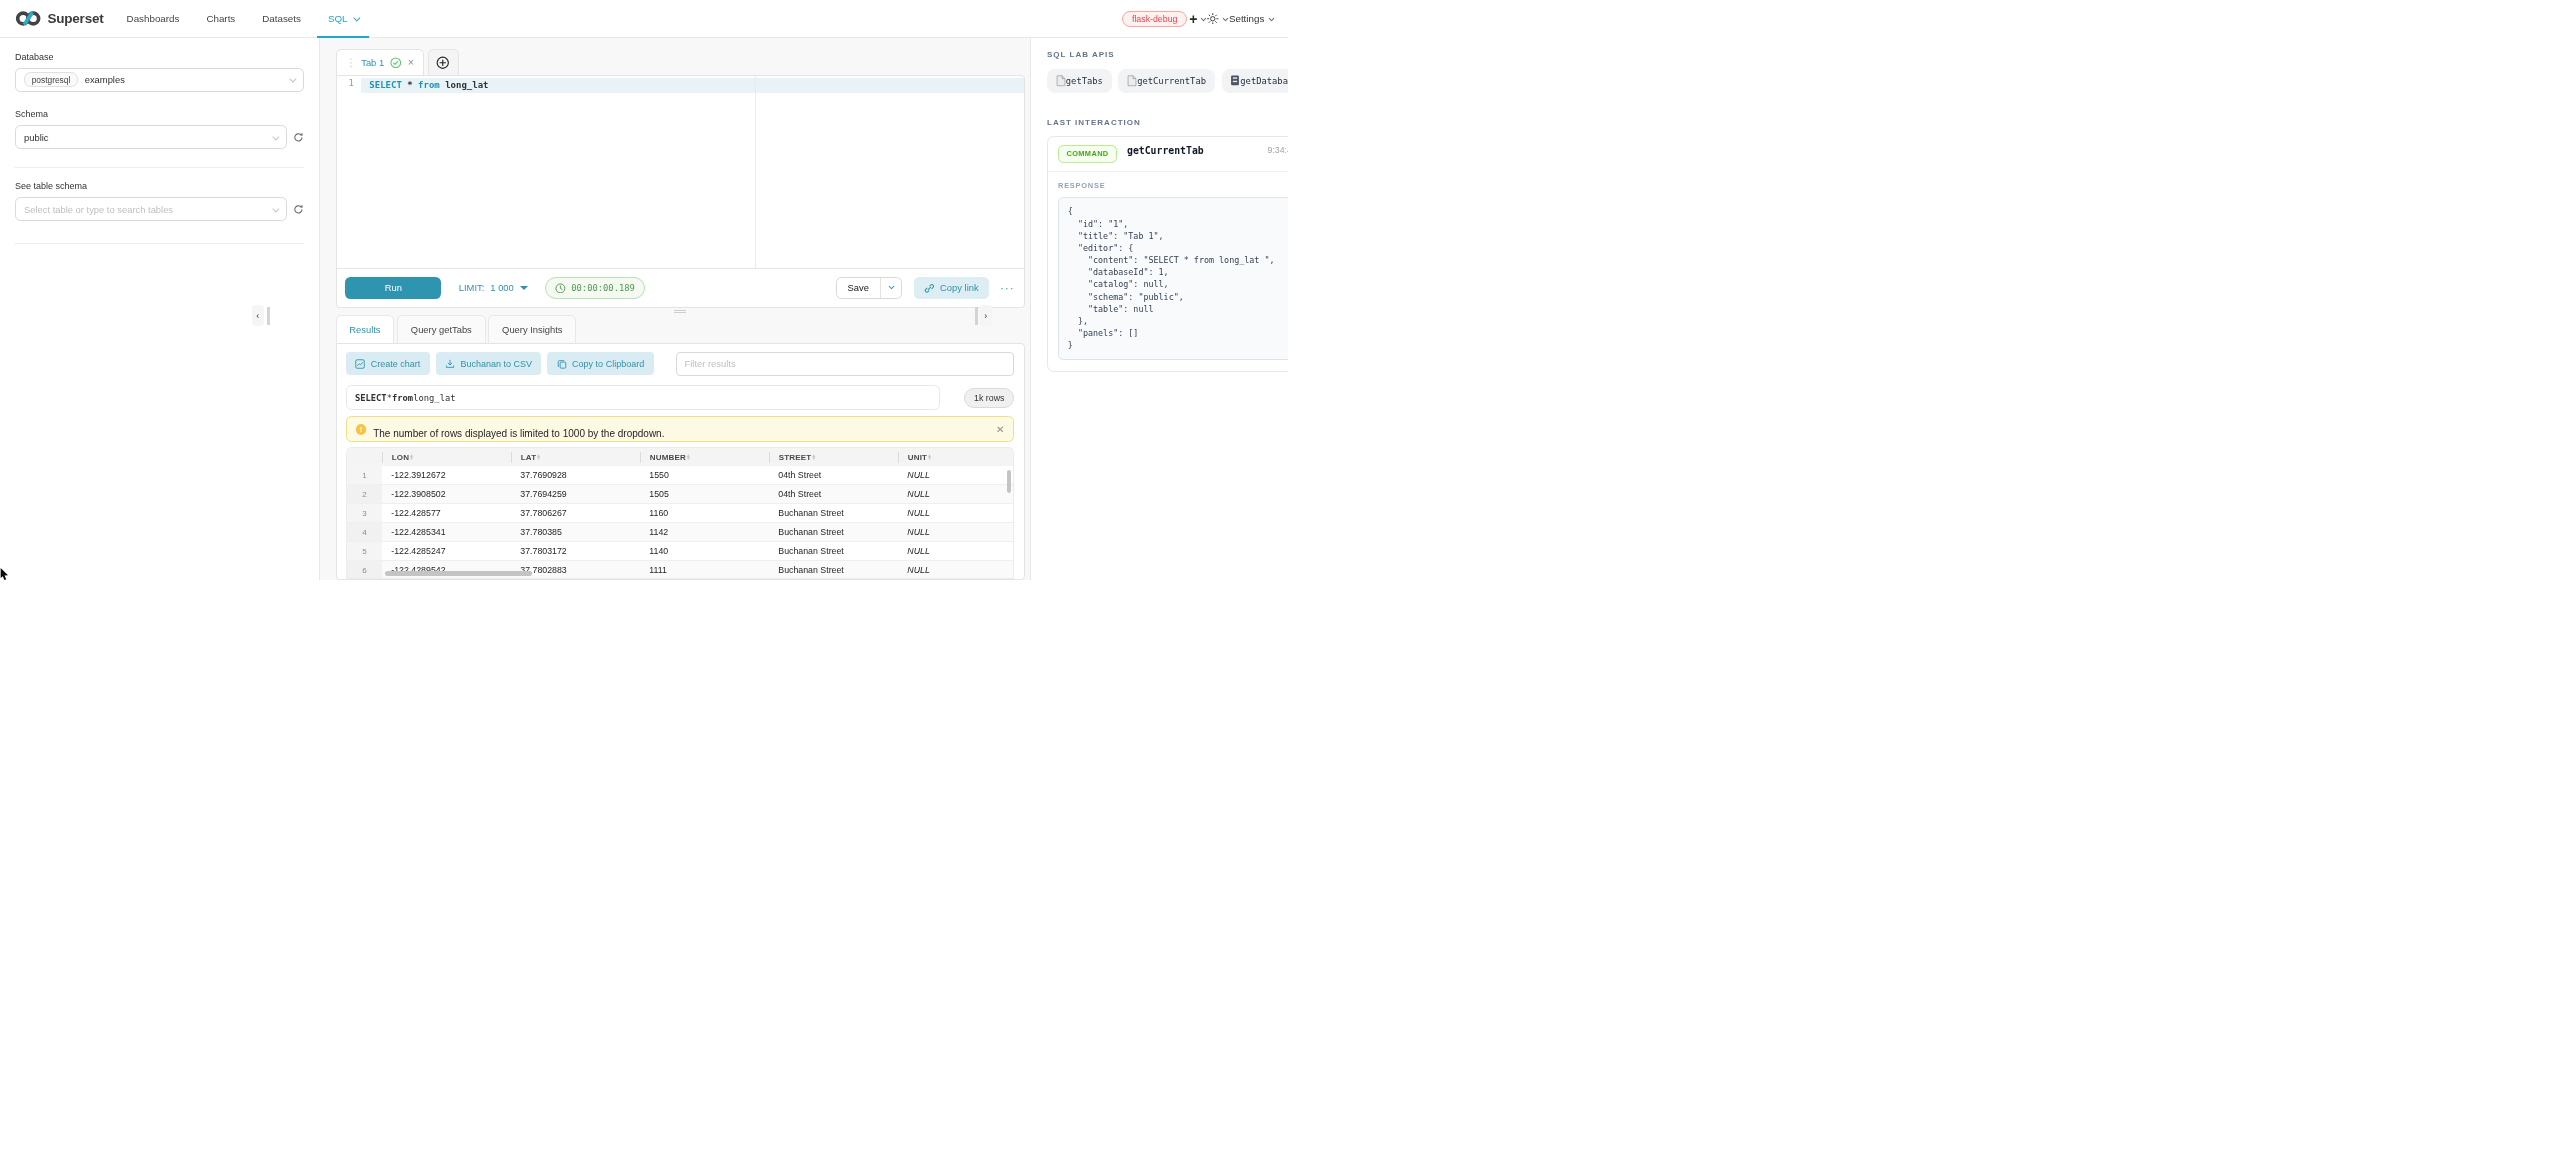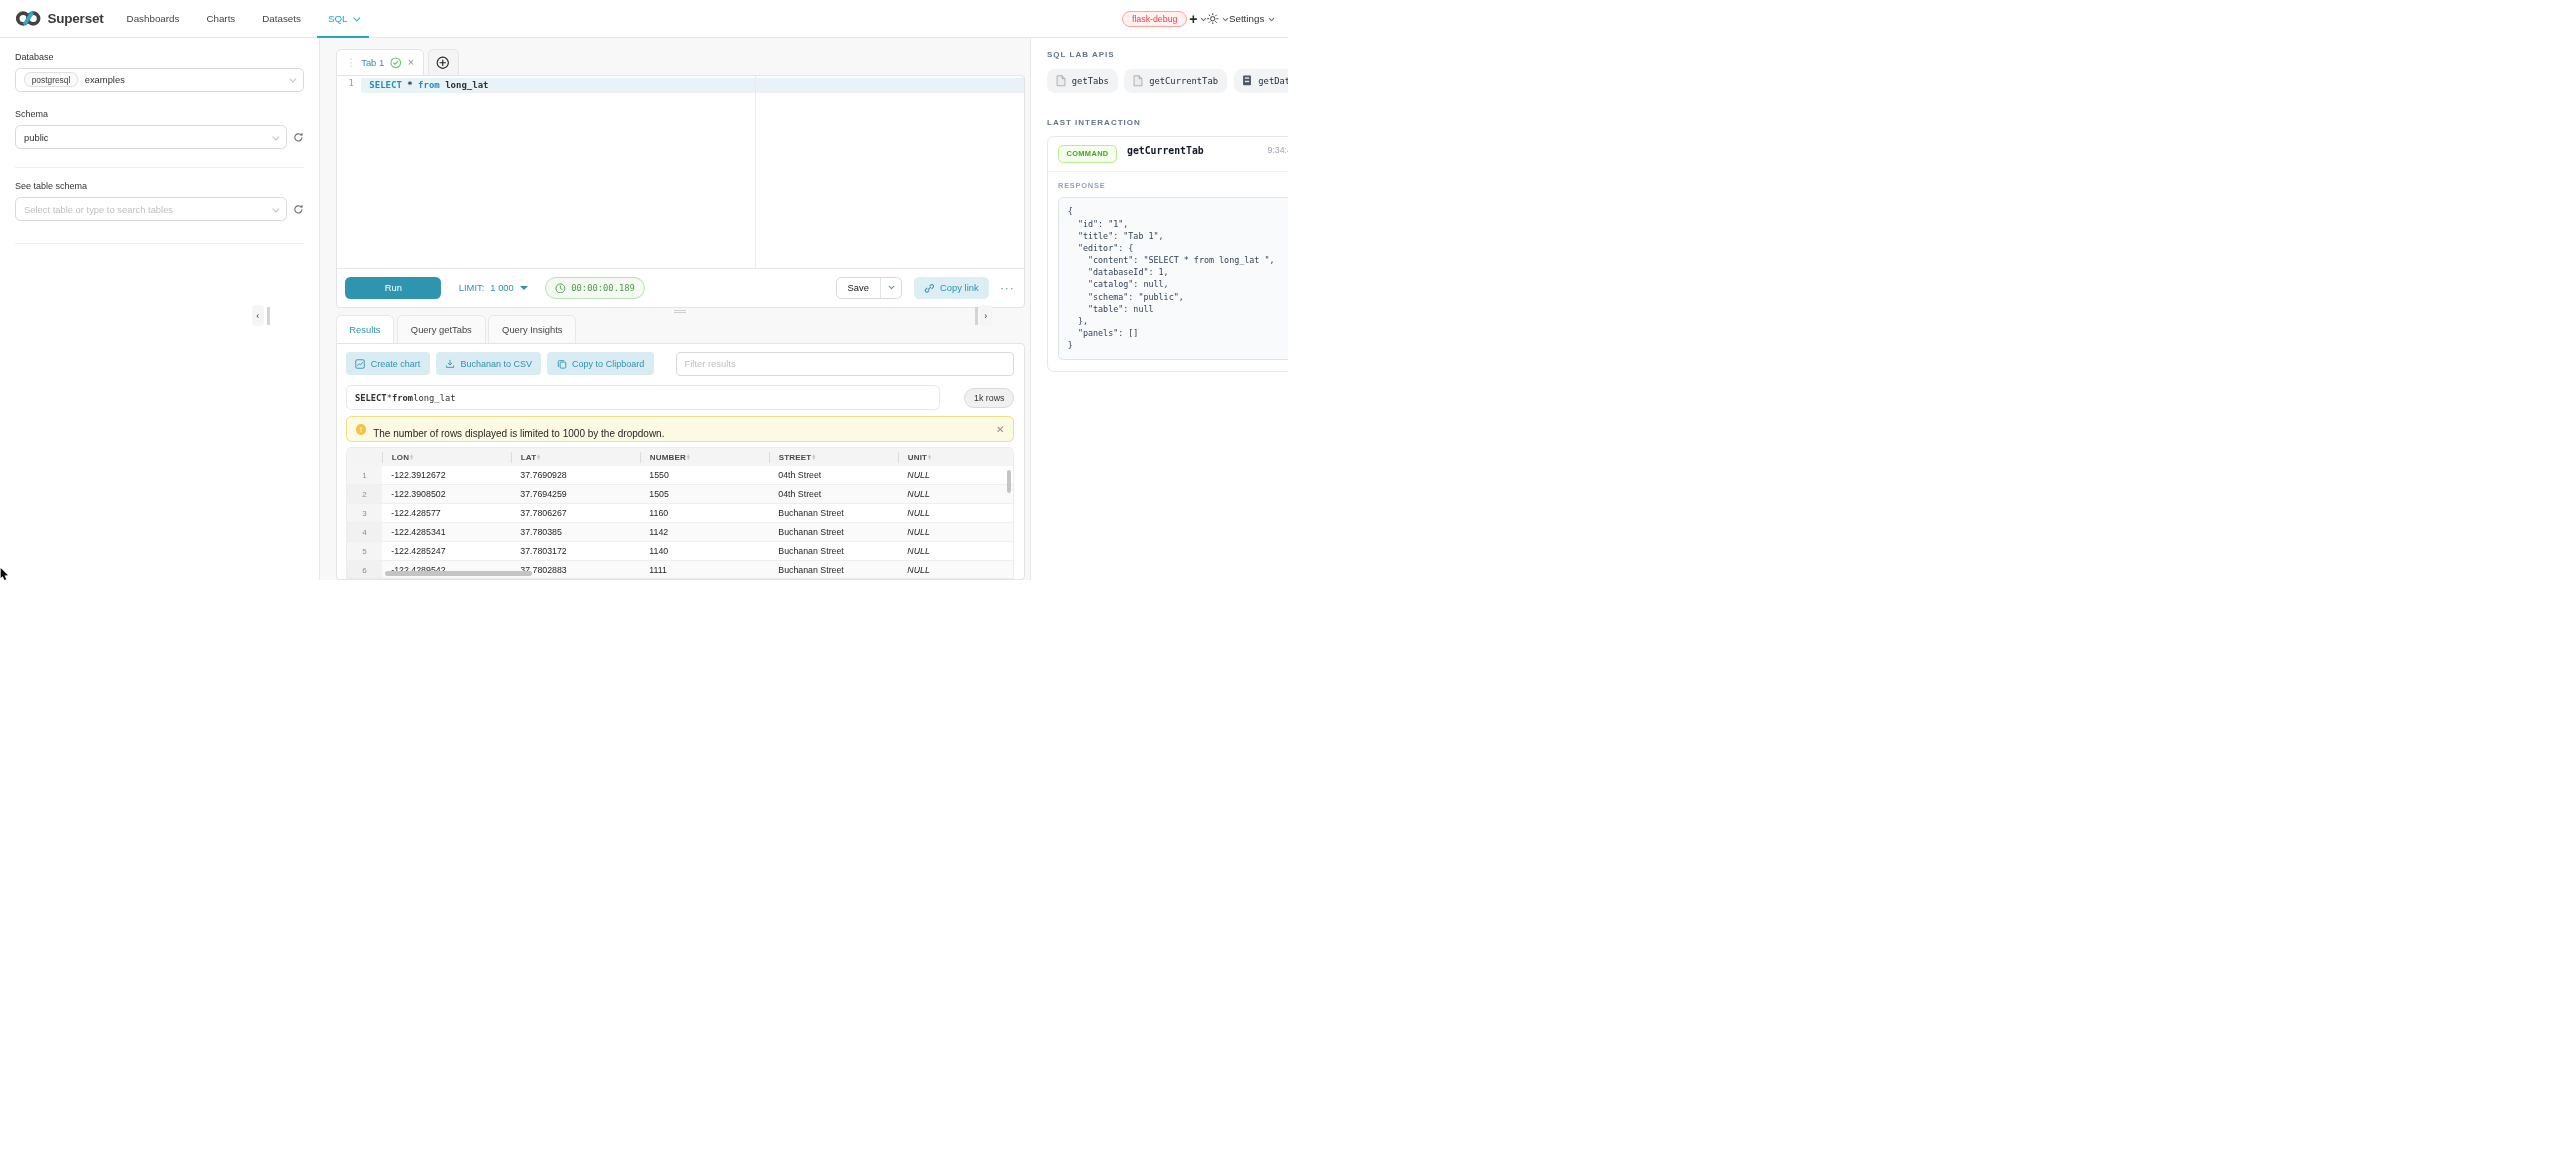--- a/index.html
+++ b/index.html
@@ -143,21 +143,21 @@
   .null-val { font-style:italic; }
   .vscroll-thumb { position:absolute; right:2px; top:21.6px; width:4.7px; height:23px; background:#c4c4c4;
     border-radius:2.7px; }
   .hscroll { position:absolute; left:38px; right:9.4px; bottom:2px; height:5.4px; }
   .hscroll-thumb { width:147px; height:5.4px; background:#c4c4c4; border-radius:2.7px; }
 
   
   .rp-heading { font-size:8px; font-weight:bold; color:#64748b; letter-spacing:1px; }
   .api-buttons { display:flex; gap:6.7px; margin-top:10px; }
   .api-btn { height:23.6px; background:#f1f3f5; border:none; border-radius:8px; padding:0 8.8px;
-    display:flex; align-items:center; gap:6px; font-size:8.8px; color:#1f2937; cursor:pointer;
+    display:flex; align-items:center; font-size:8.8px; color:#1f2937; cursor:pointer;
     font-family:"DejaVu Sans Mono", monospace; }
   .rp-heading.second { margin-top:25px; }
   .interaction-card { margin-top:9.4px; border:0.7px solid #e5e7eb; border-radius:6.7px; background:#fff; }
   .ic-header { display:flex; align-items:flex-start; padding:8px 10px; }
   .command-badge { border:0.7px solid #b7eb8f; background:#f6ffed; color:#47a321; font-size:7.4px;
     font-weight:bold; letter-spacing:0.4px; border-radius:5.4px; padding:3.4px 7.4px; }
   .command-name { font-family:"DejaVu Sans Mono", monospace; font-weight:bold; font-size:9.8px;
     color:#111827; margin-left:10px; }
   .command-time { margin-left:auto; font-size:8.8px; color:#9ca3af; }
   .ic-divider { border-top:0.7px solid #eef0f2; }

